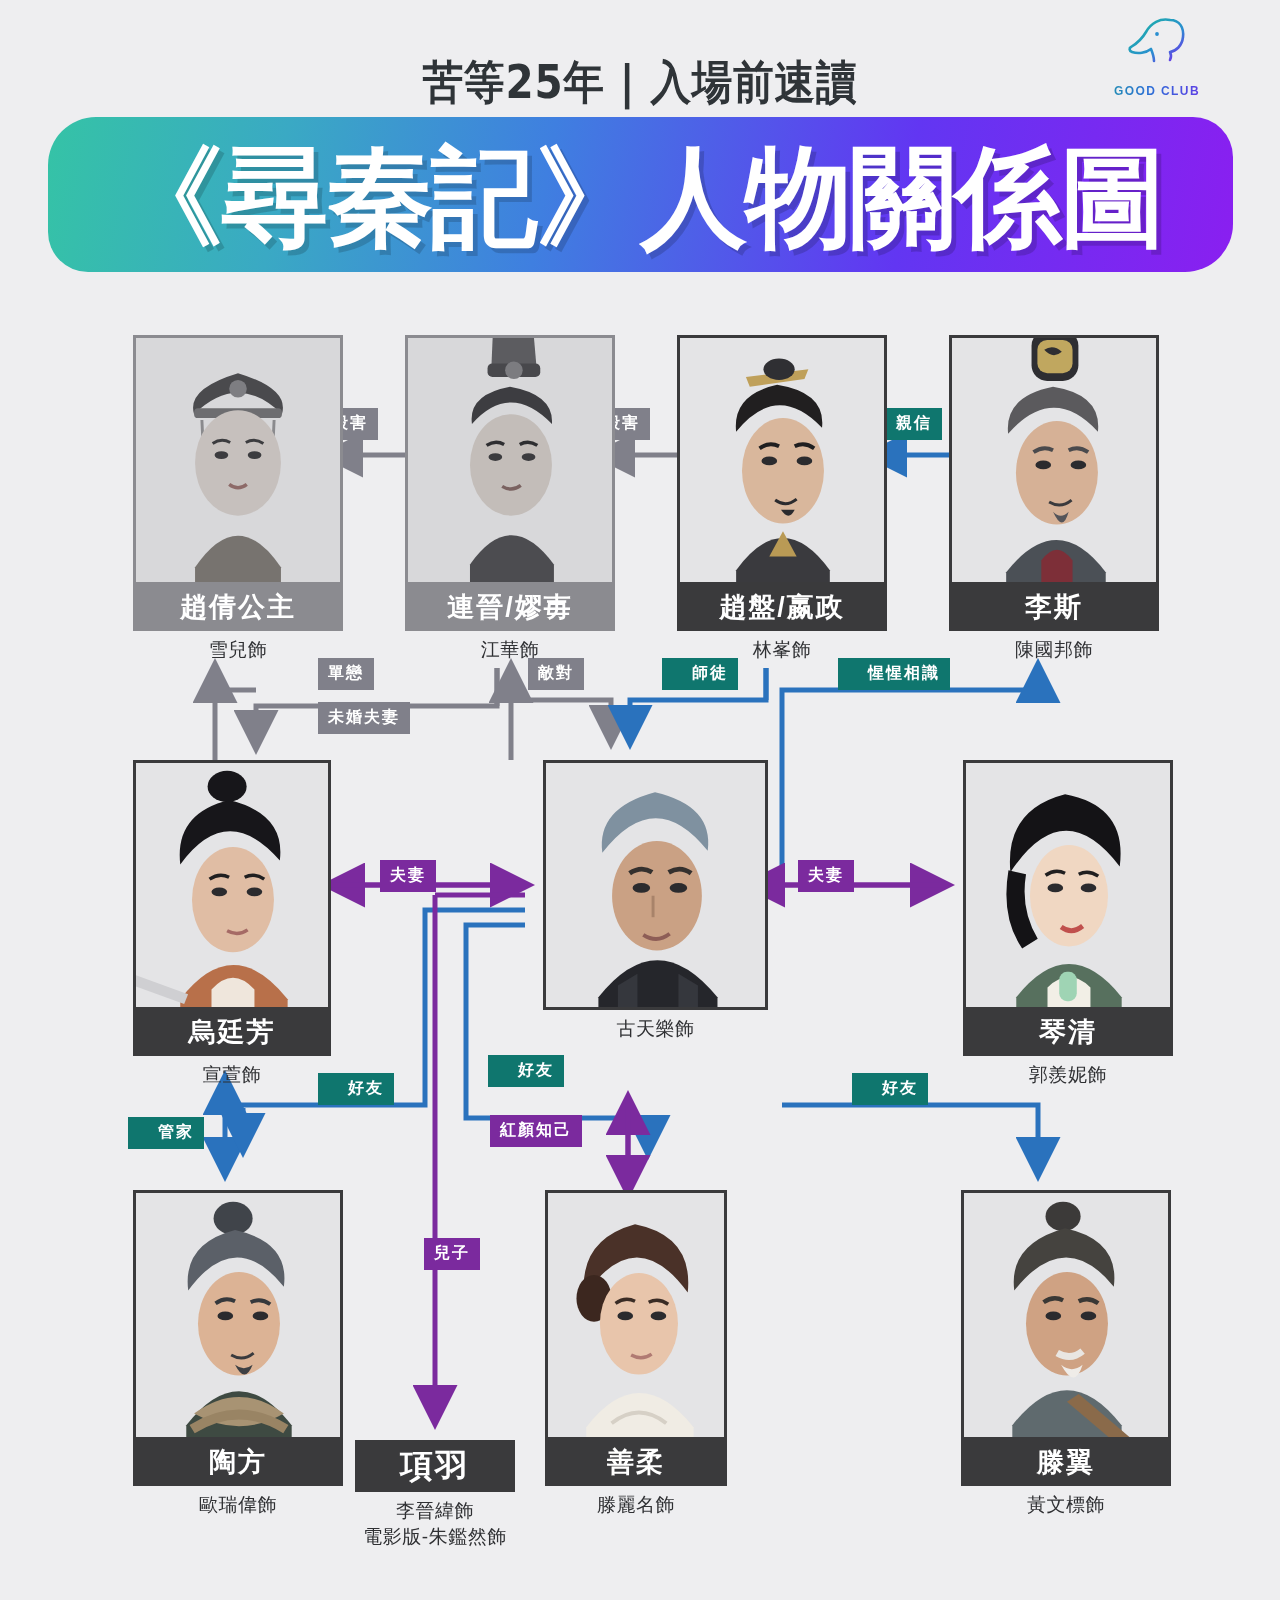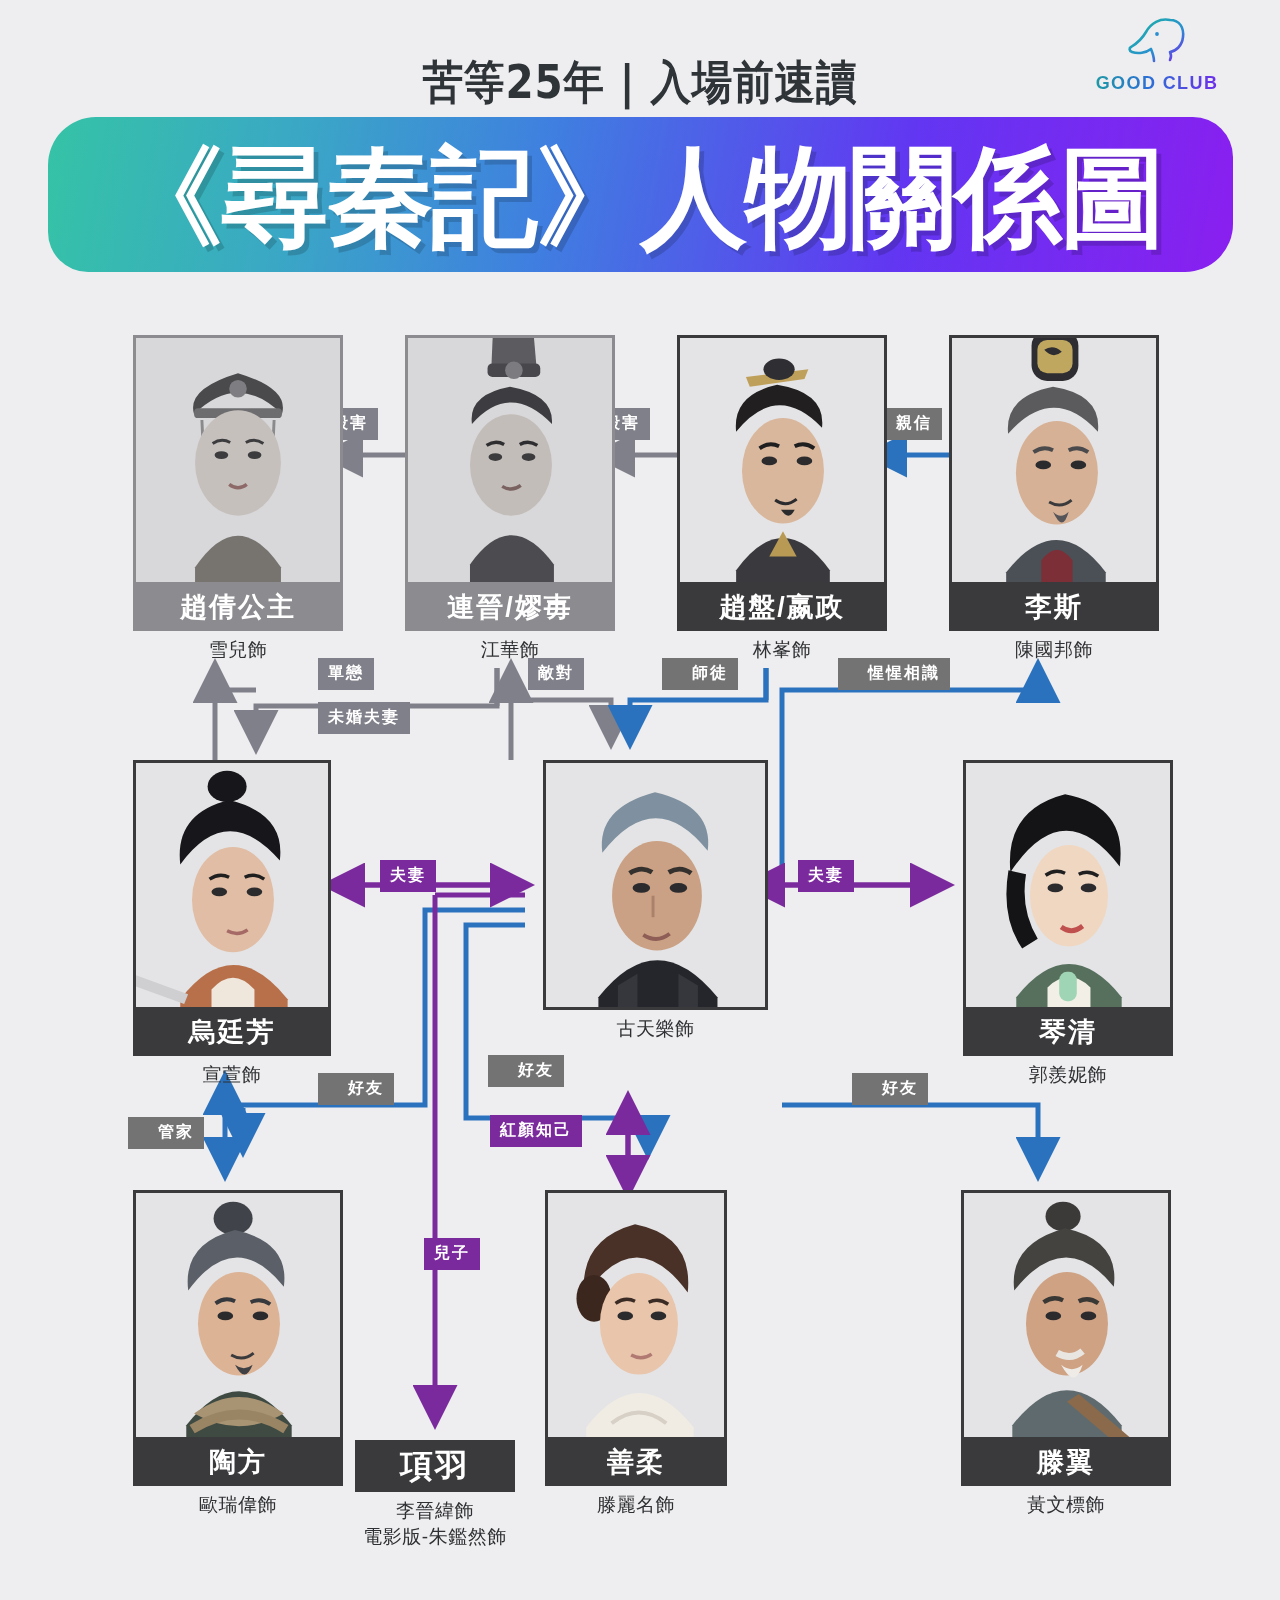--- a/index.html
+++ b/index.html
@@ -19,24 +19,24 @@
     text-align: center;
     font-size: 46px; font-weight: 900; letter-spacing: 1px;
     color: #2f3438;
     font-family: "DejaVu Sans", sans-serif;
     transform: scaleX(0.88);
   }
 
   #logo { position: absolute; top: 14px; right: 48px; width: 150px; text-align: center; }
   #logo svg { display: block; margin: 0 auto; }
   #logo-text {
-    font-size: 18px; font-weight: 700; letter-spacing: 1.4px;
+    font-size: 12px; font-weight: 700; letter-spacing: 1.4px;
     background: linear-gradient(90deg, #1aa39a 0%, #2c6fd6 45%, #7b20ef 100%);
     -webkit-background-clip: text; background-clip: text; color: transparent;
-    margin-top: 7px;
+    margin-top: 18px;
   }
 
   #title-banner {
     position: absolute; top: 117px; left: 48px;
     width: 1185px; height: 155px;
     background: linear-gradient(100deg, #35c3a6 0%, #3aa9c4 20%, #3f7fe0 42%, #6236f2 72%, #8a1ff0 100%);
     border-radius: 40px 40px 40px 40px;
     border-top-left-radius: 48px; border-bottom-right-radius: 48px;
   }
   #title-text {
@@ -88,21 +88,21 @@
     position: absolute;
     color: #ffffff;
     font-size: 16px; font-weight: 700;
     letter-spacing: 2px;
     line-height: 1;
     padding: 7px 10px 9px;
     white-space: nowrap;
     text-align: left;
   }
   .chip.gray   { background: #80808a; }
-  .chip.blue   { background: #737373; padding-left: 30px; }
+  .chip.blue   { background: #0f766e; padding-left: 30px; }
   .chip.purple { background: #7b2a9e; }
 
   
   .namebar-only { position: absolute; }
 </style>
 </head>
 <body>
 
 <div id="header">
 

